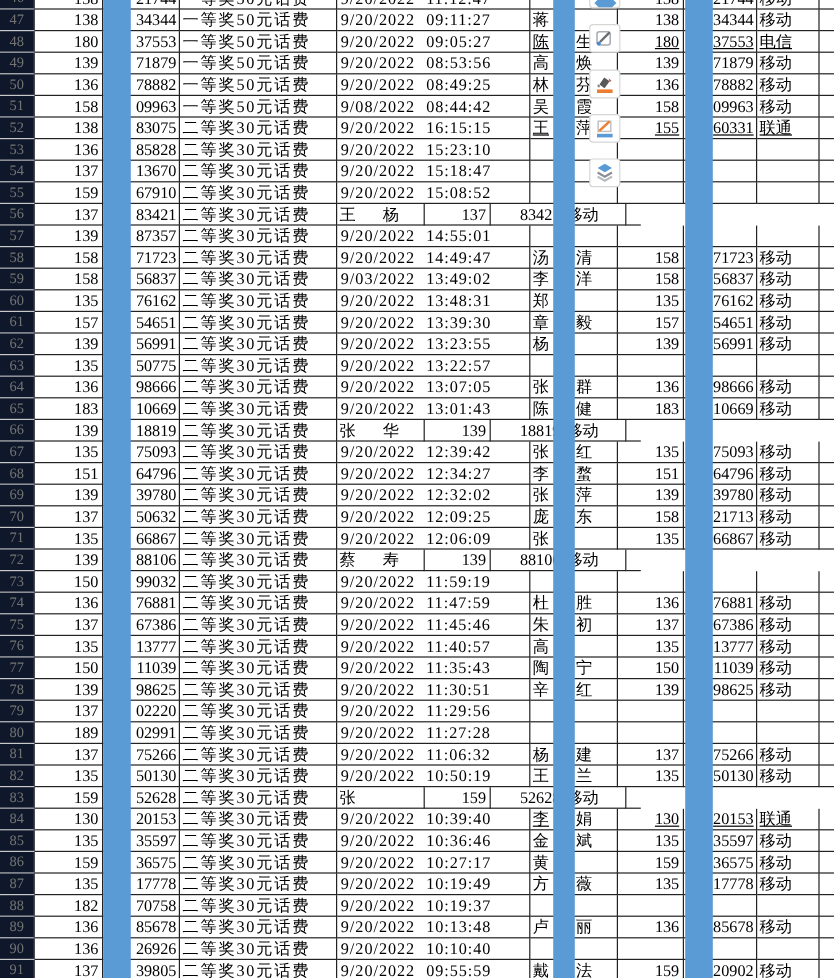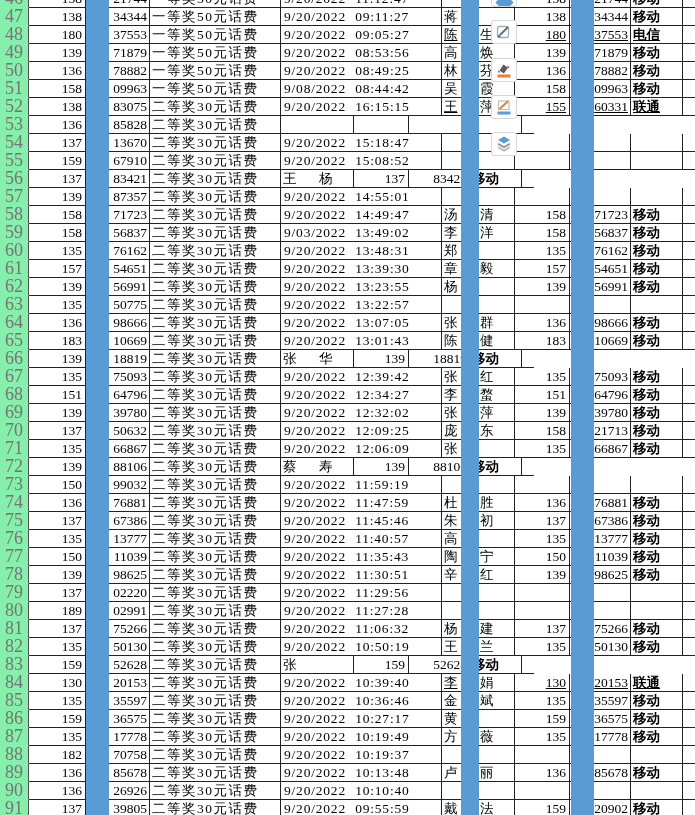--- a/index.html
+++ b/index.html
@@ -10,33 +10,33 @@
   }
   #sheet{position:absolute;left:0;top:-10px;z-index:1;}
   .row{display:flex;height:18px;}
   .cell{
     box-sizing:border-box;height:18px;
     border-right:1px solid #222222;border-bottom:1px solid #222222;
     font-size:13.5px;line-height:17px;white-space:nowrap;overflow:hidden;
     color:#000;
   }
   .rh{
-    width:29px;background:#86efac;color:#747474;text-align:center;
+    width:29px;background:#0f172a;color:#747474;text-align:center;
     border-right:1px solid #4d4d4d;border-bottom:1px solid #c9c9c9;
-    font-size:18px;
+    font-size:12px;
   }
   .c1{width:57px;text-align:right;padding-right:3px;}
   .c2{width:64px;text-align:right;padding-right:2px;}
   .c3{width:131px;padding-left:2px;letter-spacing:1.5px;}
   .c4{width:161px;padding-left:3px;word-spacing:5px;letter-spacing:0.8px;}
   .c5{width:73px;position:relative;padding-left:2px;}
   .c5 .giv{position:absolute;left:38px;top:0;}
   .c6{width:55px;text-align:right;padding-right:3px;}
   .c7{width:61px;text-align:right;padding-right:2px;}
-  .c8{width:52px;padding-left:2px;font-weight:bold;}
+  .c8{width:52px;padding-left:2px;}
   .c9{width:12px;border-right:none;}
   .row.u .c5,.row.u .c6,.row.u .c7,.row.u .c8{text-decoration:underline;}
 
   .mask{position:absolute;top:0;height:815px;background:#5b9bd5;z-index:5;}
   #mask1{left:86px;width:23px;}
   #mask2{left:461px;width:18px;}
   #mask3{left:571px;width:23px;}
 
   .tool{
     position:absolute;left:491px;width:26px;height:24px;box-sizing:border-box;
@@ -137,20 +137,21 @@
     <div class="cell c6">155</div>
     <div class="cell c7">60331</div>
     <div class="cell c8">联通</div>
     <div class="cell c9"></div>
   </div>
     <div class="row">
     <div class="cell rh">53</div>
     <div class="cell c1">136</div>
     <div class="cell c2">85828</div>
     <div class="cell c3">二等奖30元话费</div>
+    <div class="cell c4">9/20/2022 15:23:10</div>
     <div class="cell c5"><span class="fam"></span><span class="giv"></span></div>
     <div class="cell c6"></div>
     <div class="cell c7"></div>
     <div class="cell c8"></div>
     <div class="cell c9"></div>
   </div>
     <div class="row">
     <div class="cell rh">54</div>
     <div class="cell c1">137</div>
     <div class="cell c2">13670</div>

